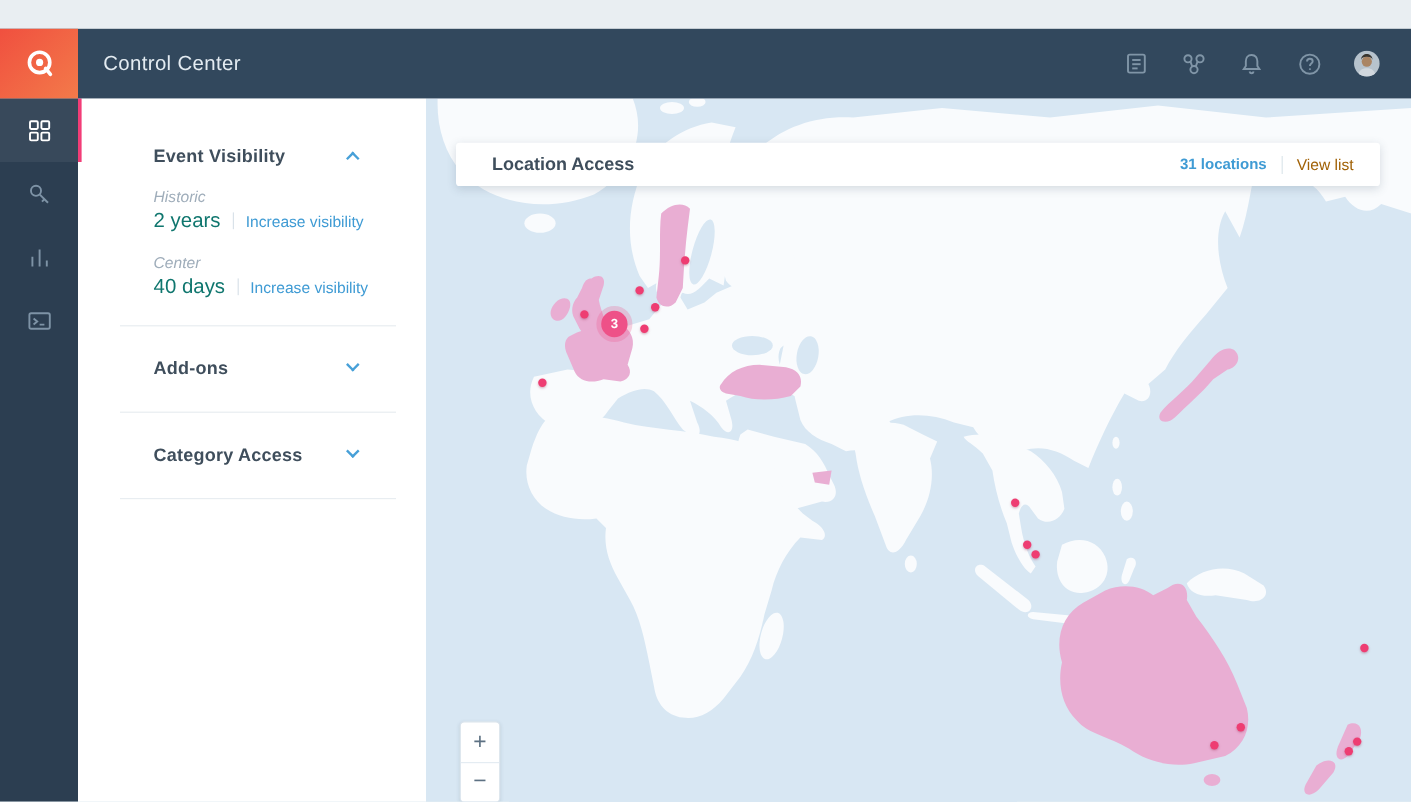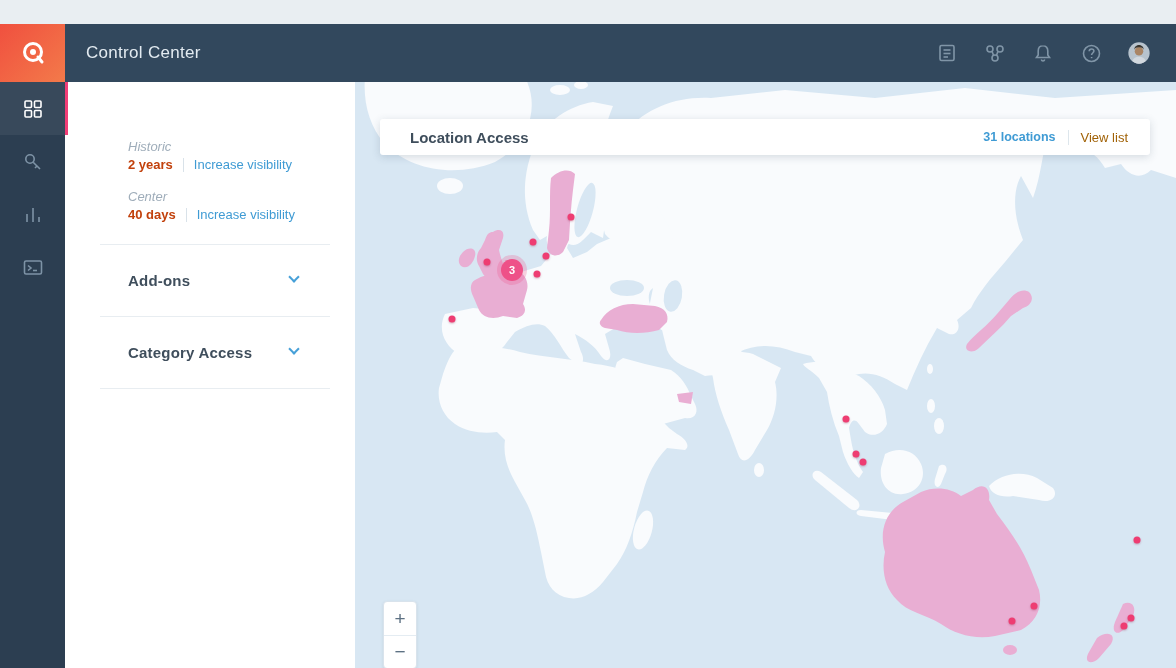--- a/index.html
+++ b/index.html
@@ -30,21 +30,21 @@
   .section { border-bottom:1px solid #e8edf1; padding-bottom:22px; }
   .section.first { padding-top:40px; }
   .sec-head { position:relative; padding-left:28px; padding-right:28px; display:flex; align-items:center; cursor:pointer; }
   .sec-title { font-size:15px; font-weight:700; color:#3f4e5c; letter-spacing:.2px; }
   .chev { position:absolute; right:32px; width:8px; height:8px; border-right:2px solid #47a0d8; border-bottom:2px solid #47a0d8; }
   .chev.up { transform:rotate(-135deg); top:6px; }
   .chev.down { transform:rotate(45deg); top:1px; }
   .vis-row { padding-left:28px; margin-top:17px; }
   .vis-label { font-size:13px; font-style:italic; color:#9fadba; margin-bottom:3px; }
   .vis-line { display:flex; align-items:center; }
-  .vis-value { font-size:13px; color:#c2410c;font-weight:bold; }
+  .vis-value { font-size:17px; color:#0f766e; }
   .vis-sep { width:1px; height:14px; background:#d9e2e9; margin:0 10px; }
   .vis-action { font-size:13px; color:#3f9bd4; cursor:pointer; }
   .sec-mid { padding-top:27px; padding-bottom:27px; }
 
   
   .map { flex:1; position:relative; background:#d8e7f3; overflow:hidden; cursor:grab; }
   .map svg.world { position:absolute; left:0; top:0; }
   .loc-card { position:absolute; left:25px; top:37px; width:770px; height:36px; background:#ffffff; border-radius:3px; box-shadow:0 2px 8px rgba(50,72,93,.18); display:flex; align-items:center; padding:0 22px 0 30px; z-index:5; }
   .loc-title { font-size:15px; font-weight:700; color:#3f4e5c; flex:1; }
   .loc-count { font-size:12.5px; font-weight:700; color:#3f9bd4; cursor:pointer; }
@@ -152,20 +152,24 @@
           <rect x="2.5" y="4" width="17" height="13" rx="1.5"></rect>
           <path d="M6 8.5 L9 11 L6 13.5"></path>
           <line x1="11" y1="13.5" x2="15" y2="13.5"></line>
         </svg>
       </div>
     </div>
 
     <div class="panel">
       <div class="panel-inner">
         <div class="section first">
+          <div class="sec-head">
+            <span class="sec-title">Event Visibility</span>
+            <span class="chev up"></span>
+          </div>
           <div class="vis-row">
             <div class="vis-label">Historic</div>
             <div class="vis-line">
               <span class="vis-value">2 years</span>
               <span class="vis-sep"></span>
               <span class="vis-action">Increase visibility</span>
             </div>
           </div>
           <div class="vis-row">
             <div class="vis-label">Center</div>

